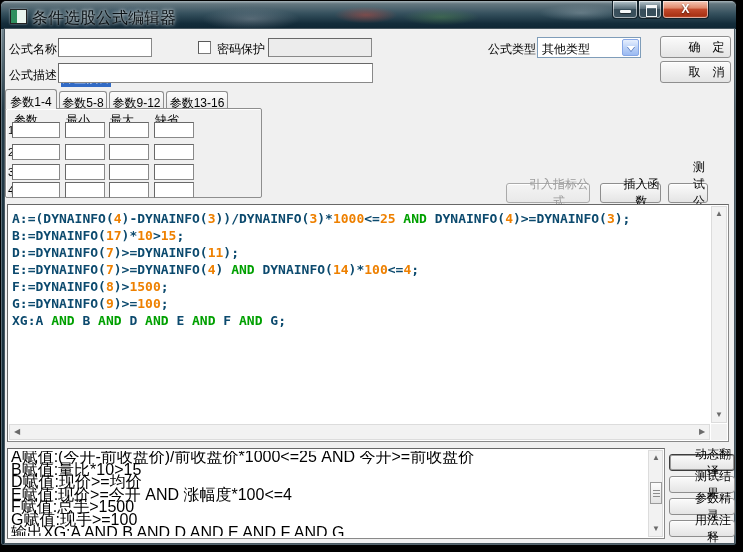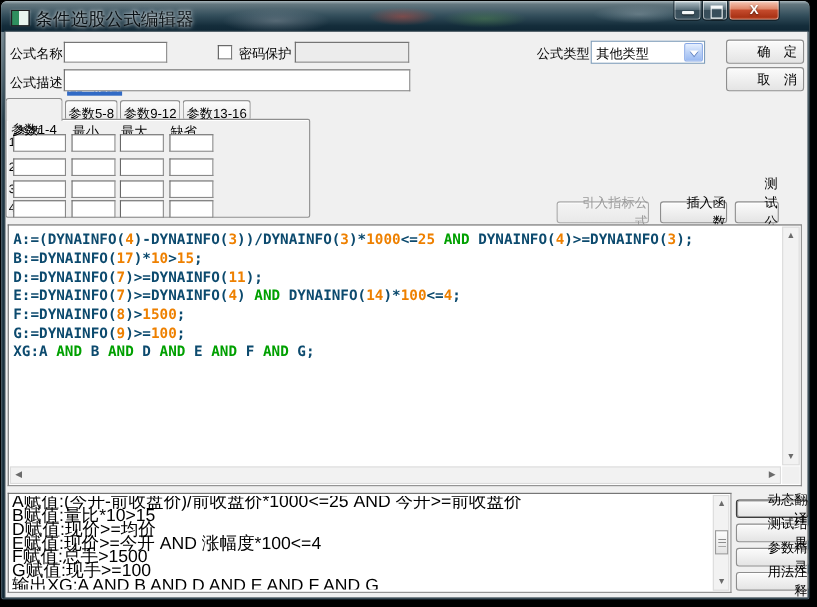--- a/index.html
+++ b/index.html
@@ -32,34 +32,34 @@
   .glyph-close{position:absolute;left:0;top:1px;width:100%;text-align:center;color:#fff;
       font-weight:bold;font-size:12px;text-shadow:0 1px 2px rgba(0,0,0,.6);}
   .client{position:absolute;left:4px;top:28px;width:729px;height:514px;background:#f0f0f0;
       box-shadow:0 0 0 1px #47565f;}
   .lbl{position:absolute;font-size:12px;color:#000;white-space:nowrap;}
   .sunken{position:absolute;background:#fff;border:1px solid #898989;border-top-color:#686868;border-left-color:#686868;box-sizing:border-box;}
   .txt{font-size:12px;padding:1px 2px;font-family:"Liberation Sans","DejaVu Sans",sans-serif;outline:none;}
   input.txt{margin:0;}
   .sel{background:#316ac5;color:#fff;font-size:12px;padding:0 1px;margin-top:29px;}
   .chk{position:absolute;width:13px;height:13px;background:#fff;border:1px solid #7a7a7a;border-top-color:#5a5a5a;border-left-color:#5a5a5a;box-sizing:border-box;}
-  .btn{position:absolute;font-size:12px;color:#000;text-align:right;
+  .btn{position:absolute;font-size:12px;color:#000;text-align:center;
       background:linear-gradient(#fbfbfb,#e4e4e4);border:1px solid #8e8e8e;border-radius:3px;
       box-shadow:inset 0 1px 0 #fff;box-sizing:border-box;display:flex;align-items:center;justify-content:center;cursor:default;padding-left:22px;}
   .btn.disabled{color:#9b9b9b;background:linear-gradient(#f4f4f4,#e9e9e9);border-color:#aaa;}
   .btn.focused{border-color:#3c3c3c;box-shadow:inset 0 0 0 1px #9a9a9a, inset 0 1px 0 #fff;}
   .dd{position:absolute;background:#fff;border:1px solid #7f9db9;box-sizing:border-box;}
   .dd .val{position:absolute;left:4px;top:3px;font-size:12px;}
   .dd .arrow{position:absolute;right:1px;top:1px;bottom:1px;width:17px;
       background:linear-gradient(#e6effe,#bcd2f7 50%,#9abaf2);border:1px solid #86a7e6;border-radius:2px;box-sizing:border-box;}
   .dd .arrow:after{content:"";position:absolute;left:4px;top:6px;border:4px solid transparent;border-top:5px solid #fff;
       filter:drop-shadow(0 1px 0 #4a6fb5);}
   .tab{position:absolute;font-size:12px;text-align:center;background:linear-gradient(#fdfdfd,#eaeaea);
       border:1px solid #8e8e8e;border-bottom:none;border-radius:3px 3px 0 0;box-sizing:border-box;padding-top:3px;}
-  .tab.active{background:#f0f0f0;z-index:3;padding-top:20px;}
+  .tab.active{background:#f0f0f0;z-index:3;padding-top:4px;}
   .panel{position:absolute;background:#f0f0f0;border:1px solid #8e8e8e;border-radius:2px;box-shadow:inset 1px 1px 0 #fff;box-sizing:border-box;}
   .hdr{position:absolute;font-size:12px;}
   .rownum{position:absolute;font-size:11px;color:#000;}
   .pcell{position:absolute;height:16px;box-sizing:border-box;background:#fff;border:1px solid #898989;border-top-color:#686868;border-left-color:#686868;font-size:11px;padding:0 2px;outline:none;}
   .c0{left:6px;width:48px;} .c1{left:59px;width:40px;} .c2{left:103px;width:40px;} .c3{left:148px;width:40px;}
   .r0{top:13px;} .r1{top:35px;} .r2{top:55px;} .r3{top:73px;}
   .n0{top:15px;} .n1{top:37px;} .n2{top:57px;} .n3{top:75px;}
   .editor{left:2px;top:175px;width:722px;height:238px;}
   .code-view{position:absolute;left:4px;top:5px;right:21px;bottom:21px;overflow:hidden;
       font-family:"DejaVu Sans Mono","Liberation Mono",monospace;font-weight:bold;font-size:13px;line-height:17px;white-space:pre;}
@@ -120,21 +120,21 @@
     <div class="btn" style="left:655px;top:32px;width:71px;height:22px;">取　消</div>
 
     <div class="lbl" style="left:4px;top:38px;">公式描述</div>
     <input class="sunken txt" style="left: 53px; top: 34px; width: 315px; height: 20px;" value="">
 
     <div class="tab active" style="left:0;top:60px;width:52px;height:20px;">参数1-4</div>
     <div class="tab" style="left:54px;top:62px;width:48px;height:17px;">参数5-8</div>
     <div class="tab" style="left:104px;top:62px;width:55px;height:17px;">参数9-12</div>
     <div class="tab" style="left:161px;top:62px;width:62px;height:17px;">参数13-16</div>
 
-    <div class="panel" style="left:0;top:79px;width:277px;height:90px;" id="param-grid">
+    <div class="panel" style="left:0;top:79px;width:257px;height:90px;" id="param-grid">
       <div class="hdr" style="left:8px;top:3px;">参数</div>
       <div class="hdr" style="left:60px;top:3px;">最小</div>
       <div class="hdr" style="left:104px;top:3px;">最大</div>
       <div class="hdr" style="left:149px;top:3px;">缺省</div>
     <div class="rownum n0" style="left: 2px;">1</div>
         <input class="pcell r0 c0" style="">
         <input class="pcell r0 c1" style="">
         <input class="pcell r0 c2" style="">
         <input class="pcell r0 c3" style="">
         <div class="rownum n1" style="left: 2px;">2</div>

